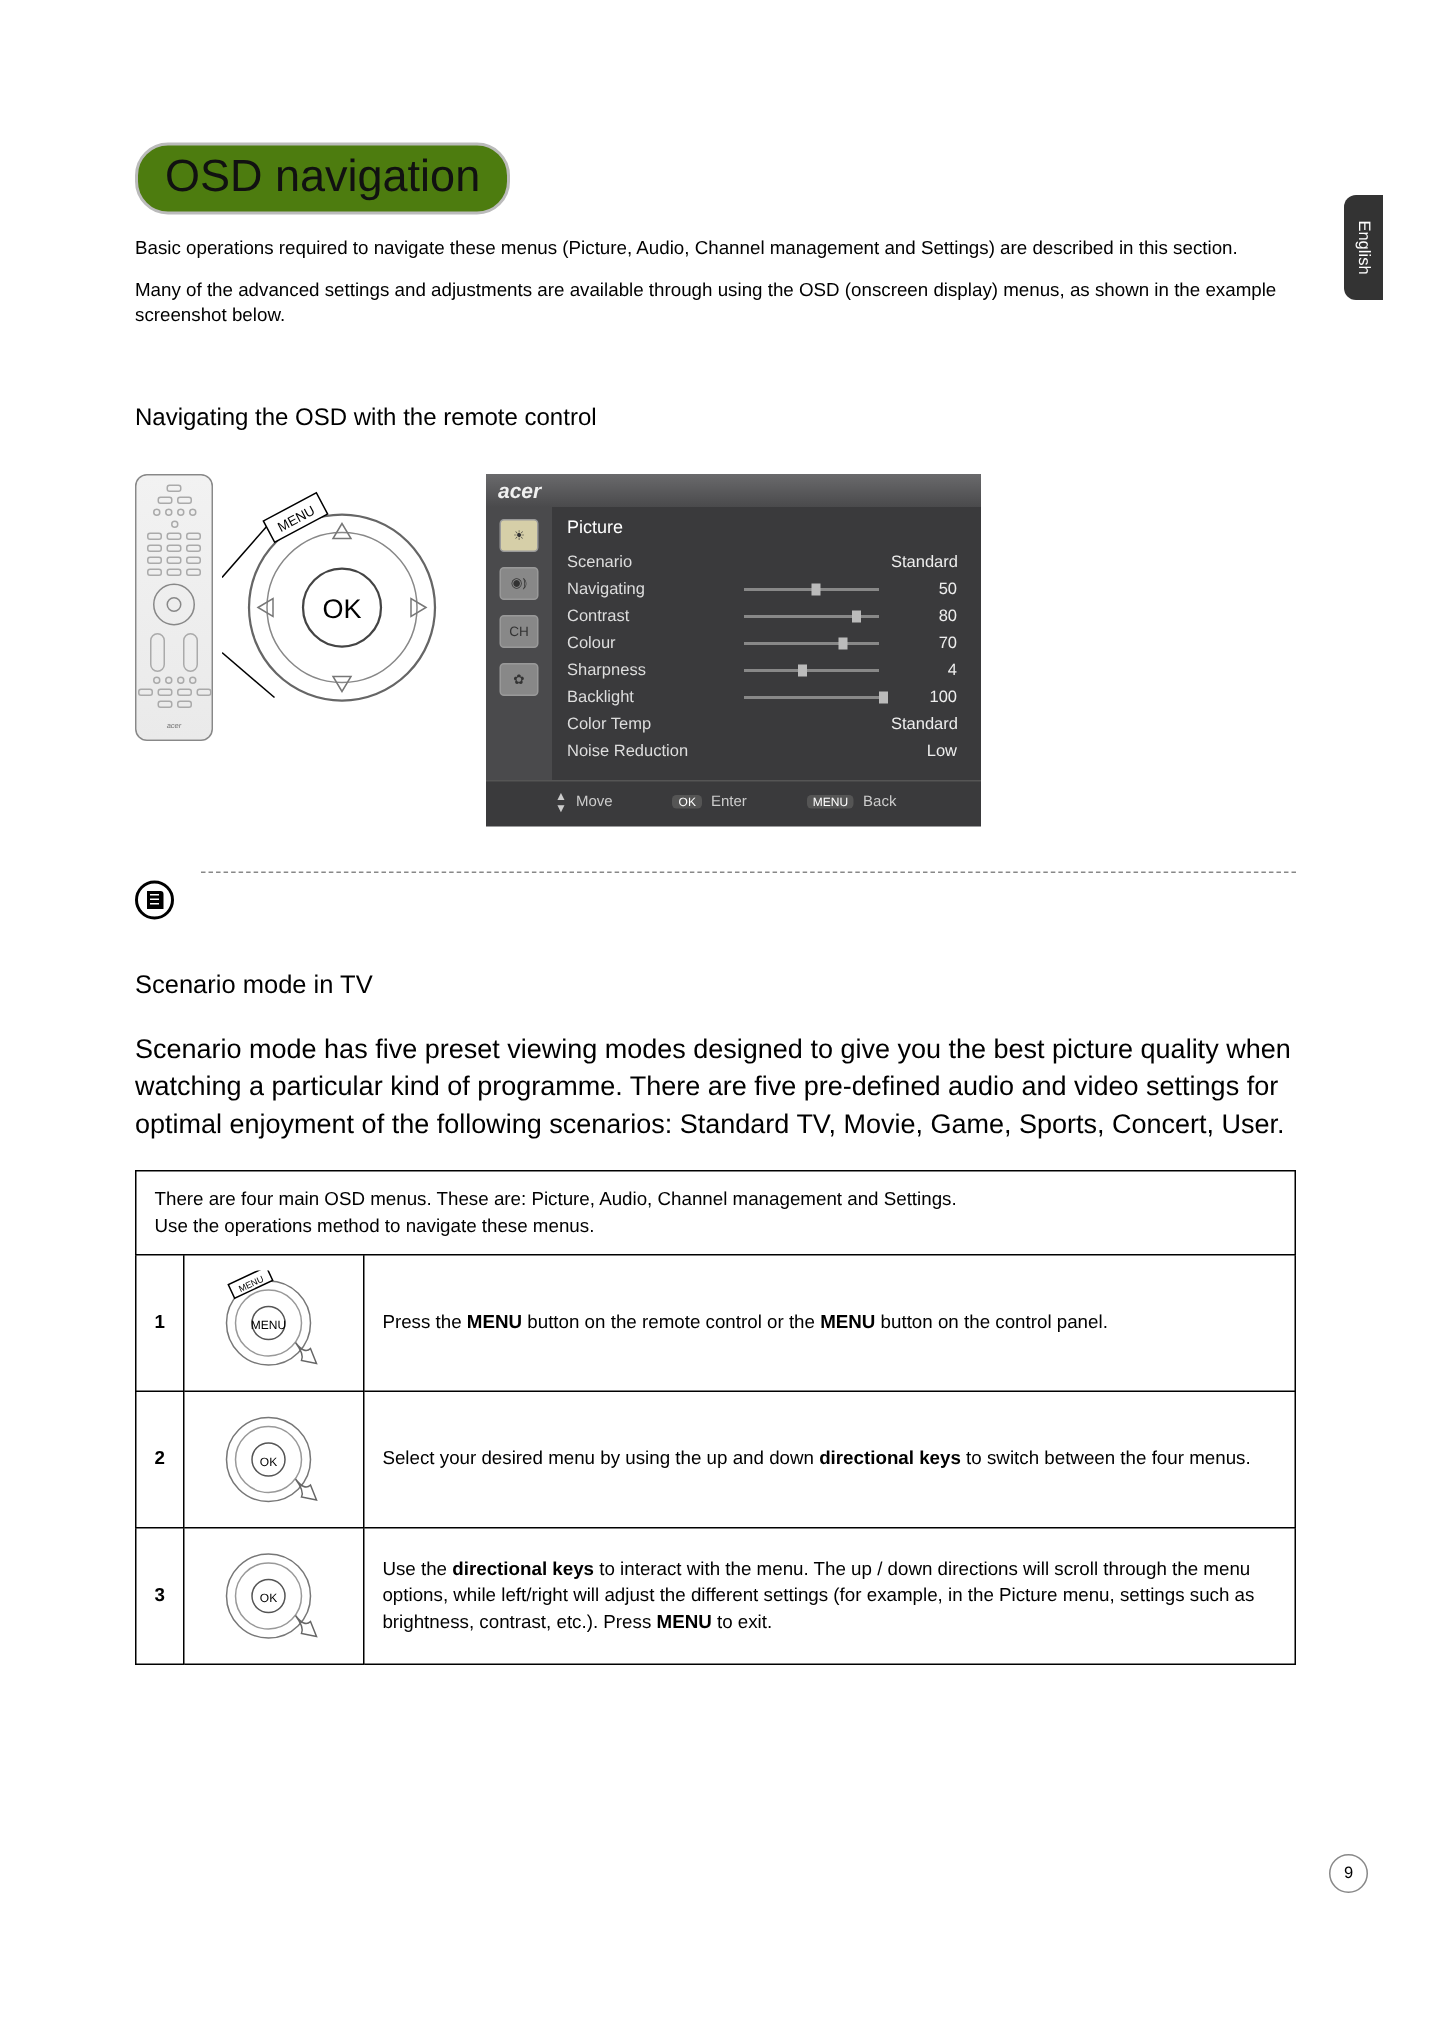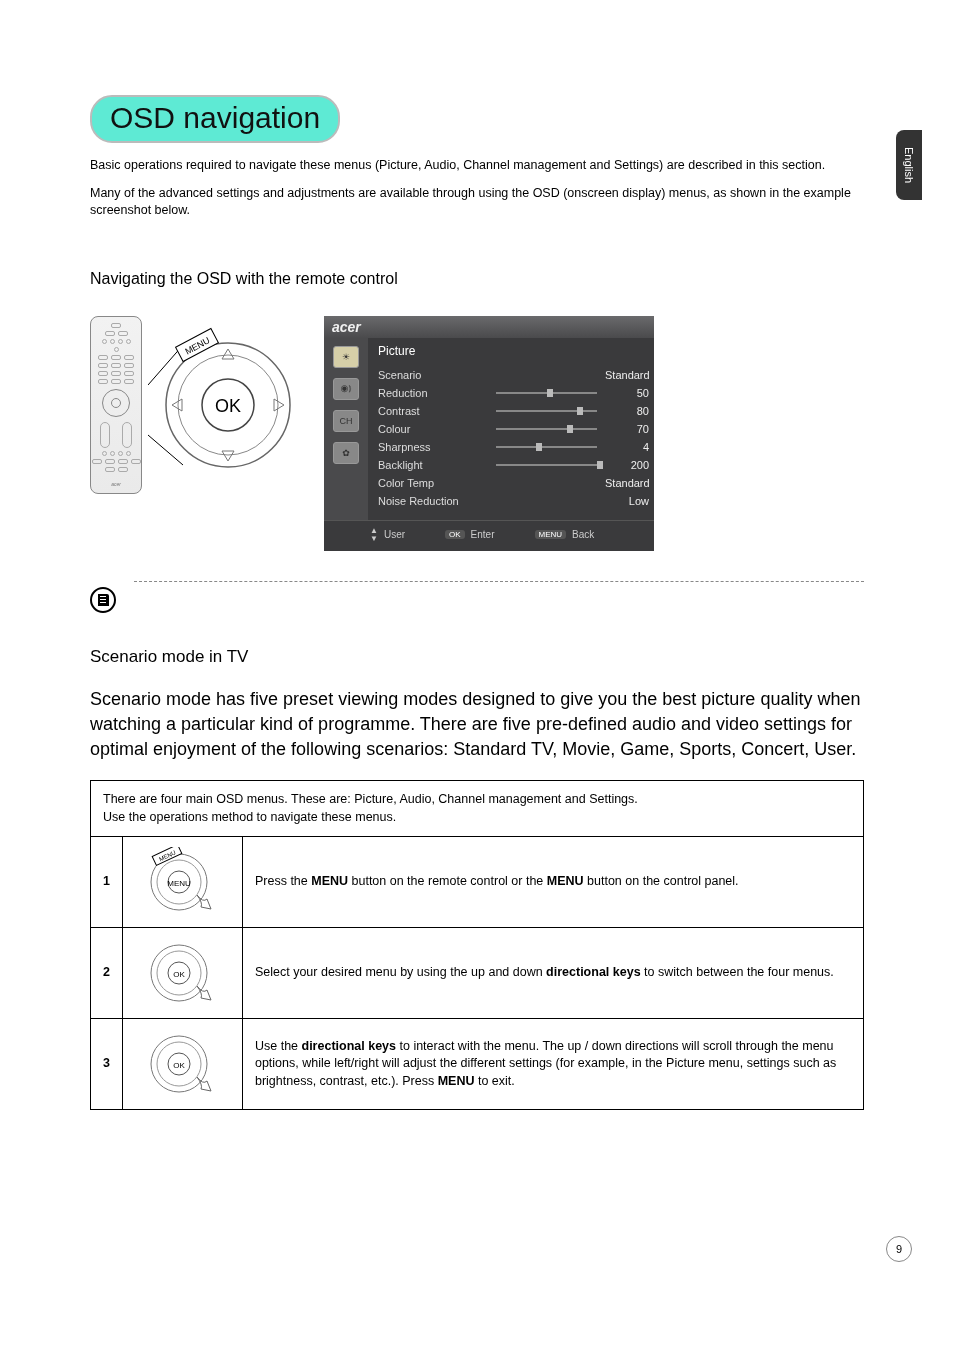--- a/index.html
+++ b/index.html
@@ -31,21 +31,21 @@
   }
   .title-chip {
     border: 2px solid #bbb;
     border-radius: 22px;
     padding: 4px 18px 6px 18px;
     display: inline-block;
     font-size: 30px;
     font-weight: 400;
     color: #111;
     margin-bottom: 14px;
-    background: #5eead4;
+    background: #4d7c0f;
   }
   .intro p { font-size: 12.5px; line-height: 1.4; margin-bottom: 10px; }
   h2.section {
     font-size: 16px;
     font-weight: 400;
     margin-top: 50px;
     margin-bottom: 28px;
   }
   .figure-row {
     display: flex;
@@ -114,21 +114,21 @@
     align-items:center;
     gap:10px;
     padding: 8px 0;
   }
   .osd-icon {
     width:26px; height:22px; border:1px solid #999; border-radius:3px;
     background:#888; display:flex; align-items:center; justify-content:center;
     font-size:9px; color:#333;
   }
   .osd-icon.sel { background:#d6cfa8; }
-  .osd-list { flex:1; padding:6px 5px 10px 10px; }
+  .osd-list { flex:1; padding:6px 16px 10px 10px; }
   .osd-title-row { color:#fff; font-size:12px; margin-bottom:8px; }
   .osd-row {
     display:flex; align-items:center; justify-content:space-between;
     height:18px;
   }
   .osd-label { flex: 0 0 110px; }
   .osd-slider {
     flex:1; height:2px; background:#888; position:relative; margin:0 8px;
   }
   .osd-slider .thumb {
@@ -294,21 +294,21 @@
         </div>
         <div class="osd-list">
           <div class="osd-title-row">Picture</div>
           <div id="osd-rows">
               <div class="osd-row">
                 <div class="osd-label">Scenario</div>
                 <div style="flex: 1 1 0%;"></div>
                 <div class="osd-val">Standard</div>
               </div>
               <div class="osd-row">
-                <div class="osd-label">Reduction</div>
+                <div class="osd-label">Navigating</div>
                 <div class="osd-slider">
                   <div class="thumb" style="left: 50%;"></div>
                 </div>
                 <div class="osd-val">50</div>
               </div>
               <div class="osd-row">
                 <div class="osd-label">Contrast</div>
                 <div class="osd-slider">
                   <div class="thumb" style="left: 80%;"></div>
                 </div>
@@ -326,42 +326,42 @@
                 <div class="osd-slider">
                   <div class="thumb" style="left: 40%;"></div>
                 </div>
                 <div class="osd-val">4</div>
               </div>
               <div class="osd-row">
                 <div class="osd-label">Backlight</div>
                 <div class="osd-slider">
                   <div class="thumb" style="left: 100%;"></div>
                 </div>
-                <div class="osd-val">200</div>
+                <div class="osd-val">100</div>
               </div>
               <div class="osd-row">
                 <div class="osd-label">Color Temp</div>
                 <div style="flex: 1 1 0%;"></div>
                 <div class="osd-val">Standard</div>
               </div>
               <div class="osd-row">
                 <div class="osd-label">Noise Reduction</div>
                 <div style="flex: 1 1 0%;"></div>
                 <div class="osd-val">Low</div>
               </div>
             </div>
         </div>
       </div>
       <div class="osd-footer">
         <div class="seg">
           <span class="arrow-updown">
               <span>▲</span>
               <span>▼</span>
             </span>
-          <span>User</span>
+          <span>Move</span>
         </div>
         <div class="seg">
           <span class="kb">OK</span>
           <span>Enter</span>
         </div>
         <div class="seg">
           <span class="kb">MENU</span>
           <span>Back</span>
         </div>
       </div>

